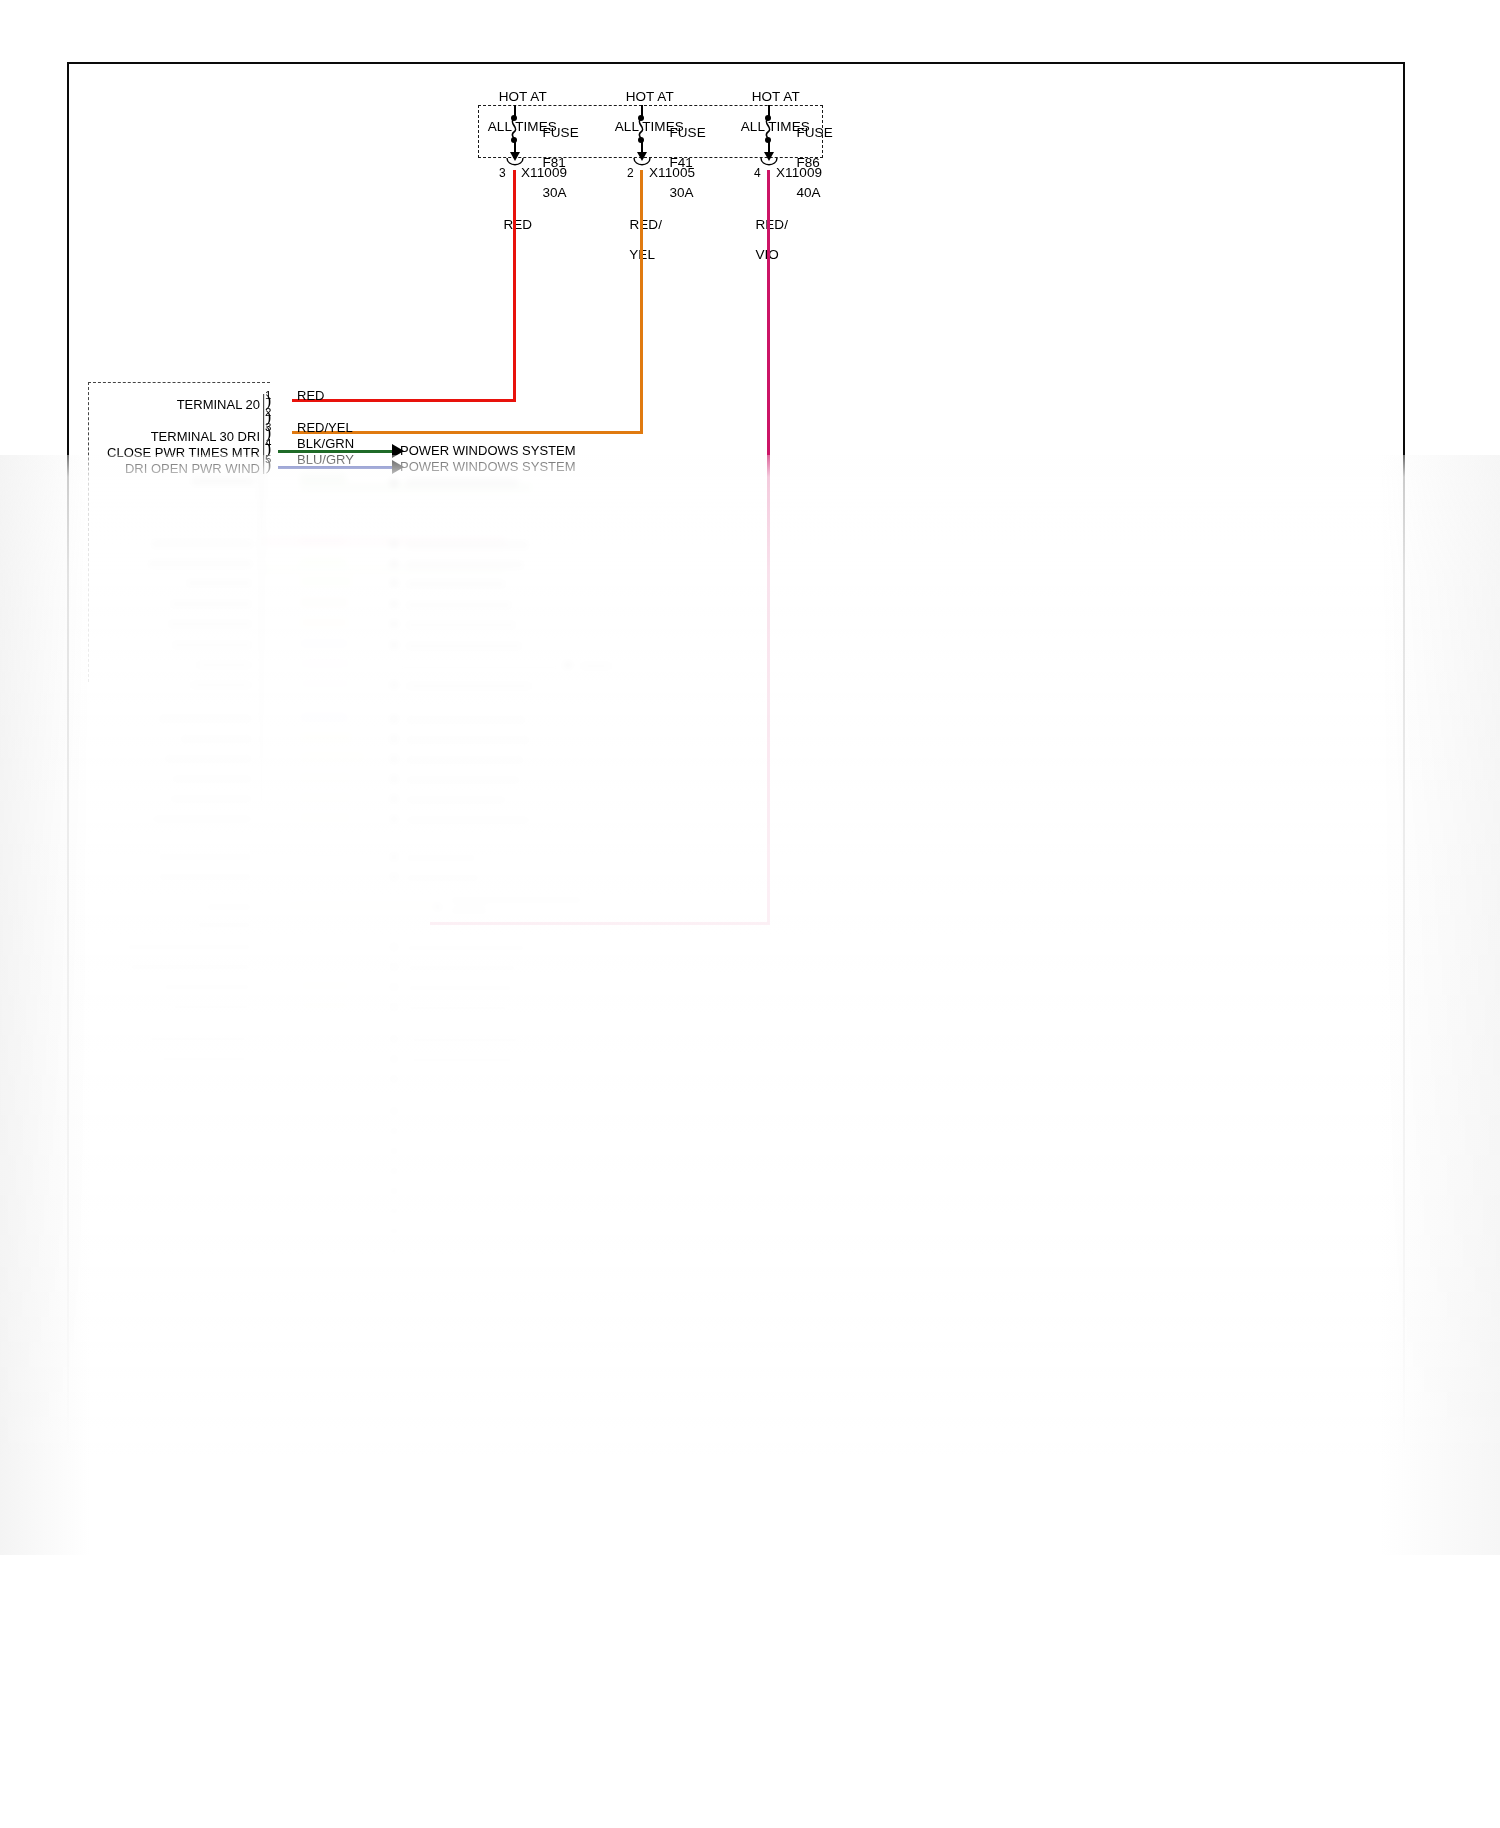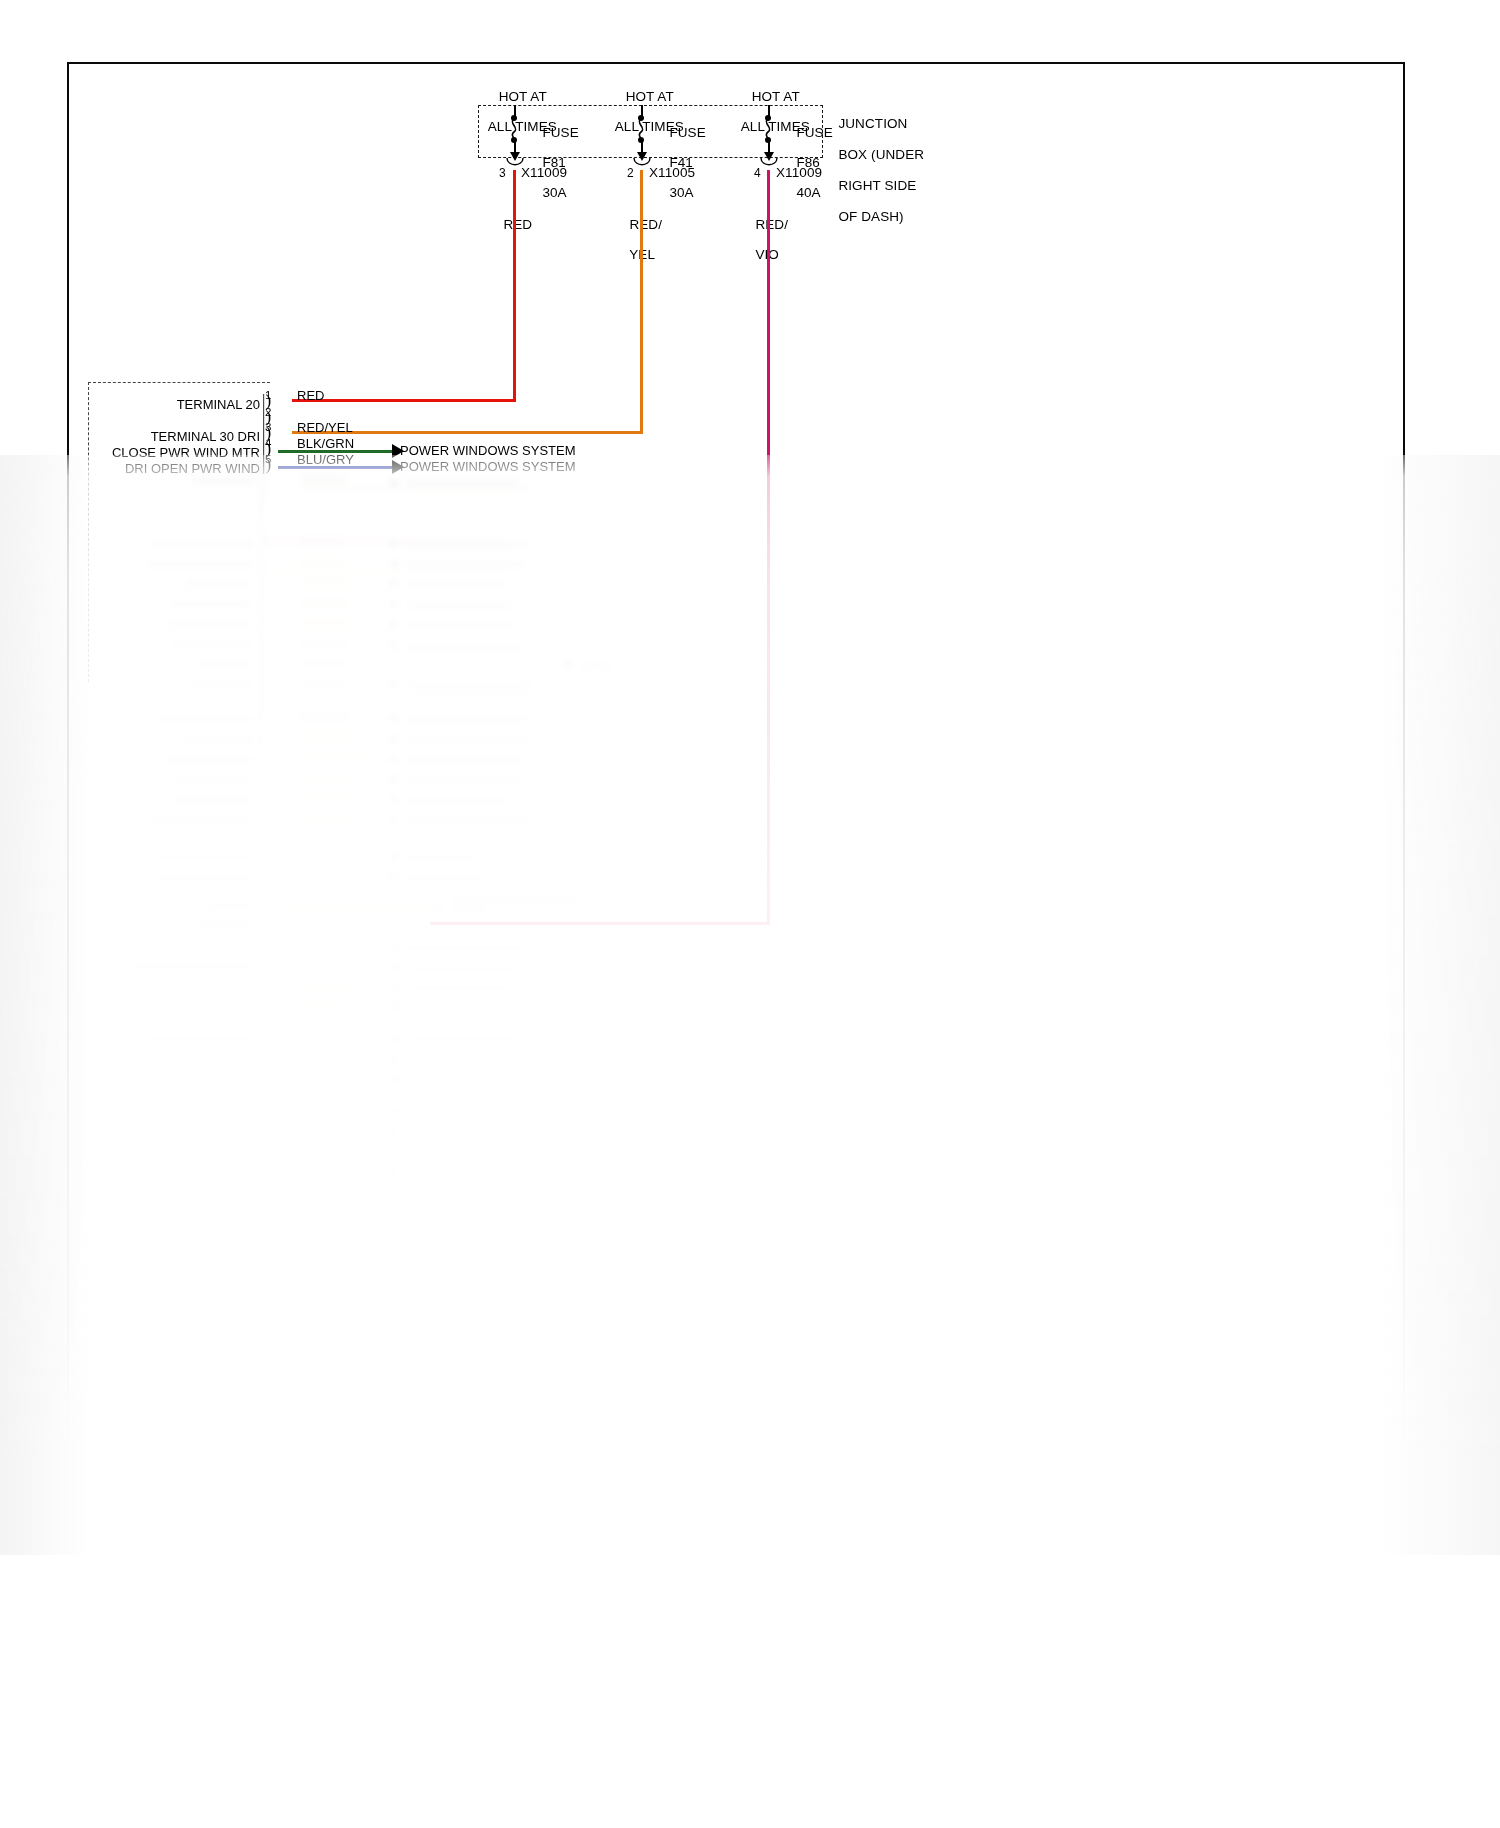--- a/index.html
+++ b/index.html
@@ -199,26 +199,20 @@
     <span>ALL TIMES</span>
   </div>
 
   <div class="lbl center" style="left:708px; top:74px; width:120px;">
     <span>HOT AT</span><br>
     <span>ALL TIMES</span>
   </div>
 
   <div id="fusebox"></div>
 
-  <div class="lbl" style="left:823px; top:100px; width:180px; line-height:15.5px;">
-    <span>JUNCTION</span><br>
-    <span>BOX (UNDER</span><br>
-    <span>RIGHT SIDE</span><br>
-    <span>OF DASH)</span>
-  </div>
 
   <div class="fusegroup">
 
     <div class="blkline" style="left:514px; top:105px; width:1.6px; height:12px;"></div>
     <div class="dot" style="left:511px; top:115px;"></div>
 
     <svg style="position:absolute; left:505px; top:119px;" width="18" height="20" viewBox="0 0 18 20">
       <path d="M9 0 C 3 4, 15 9, 9 13 C 5 16, 9 18, 9 20" stroke="#000" stroke-width="1.6" fill="none"></path>
     </svg>
     <div class="dot" style="left:511px; top:137px;"></div>
@@ -307,21 +301,21 @@
   <div class="wirename" style="left:297px; top:388px;">RED</div>
 
   <div class="connbracket" style="left:262px; top:407px;">|)</div>
   <div class="pinnum" style="left:265px; top:406px;">2</div>
 
   <div class="pinlabel" style="left:40px; top:429px; width:220px;">TERMINAL 30 DRI</div>
   <div class="connbracket" style="left:262px; top:423px;">|)</div>
   <div class="pinnum" style="left:265px; top:421px;">3</div>
   <div class="wirename" style="left:297px; top:420px;">RED/YEL</div>
 
-  <div class="pinlabel" style="left:30px; top:445px; width:230px;">CLOSE PWR WIND MTR</div>
+  <div class="pinlabel" style="left:30px; top:445px; width:230px;">CLOSE PWR TIMES MTR</div>
   <div class="connbracket" style="left:262px; top:439px;">|)</div>
   <div class="pinnum" style="left:265px; top:437px;">4</div>
   <div class="wirename" style="left:297px; top:436px;">BLK/GRN</div>
   <div class="hwire" style="left:278px; top:450px; width:115px; background:#1f6b28;"></div>
   <div class="arrowhead" style="left:392px; top:444px; border-left-color:#000;"></div>
   <div class="destlabel" style="left:400px; top:443px;">POWER WINDOWS SYSTEM</div>
 
   <div class="pinlabel" style="left:30px; top:461px; width:230px;">DRI OPEN PWR WIND</div>
   <div class="connbracket" style="left:262px; top:455px;">|)</div>
   <div class="pinnum" style="left:265px; top:453px;">5</div>

